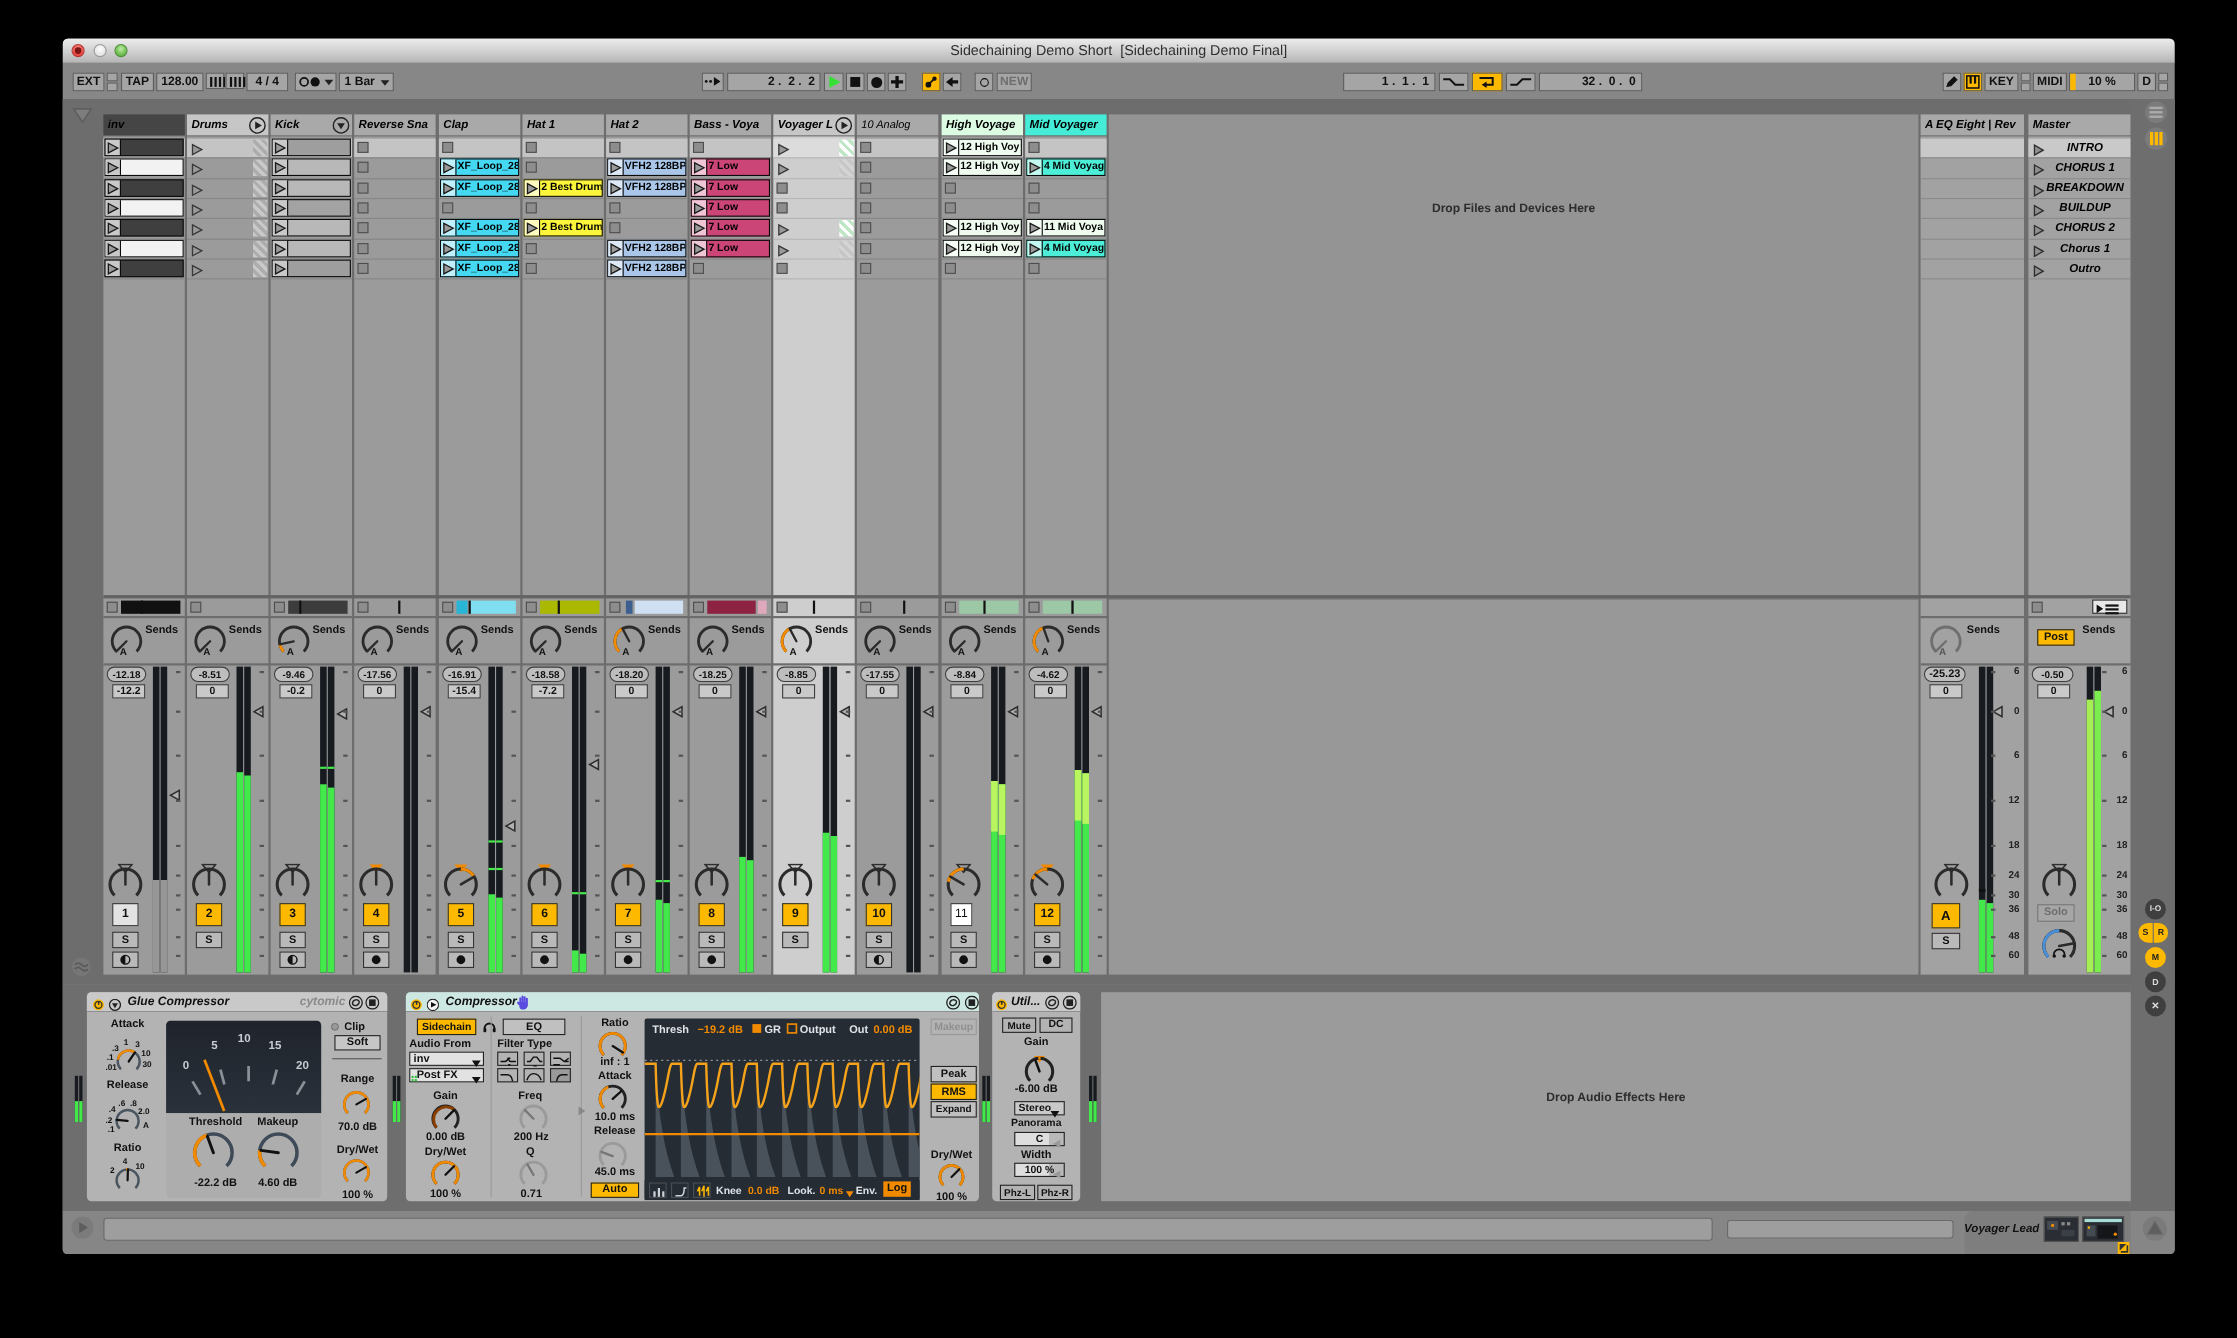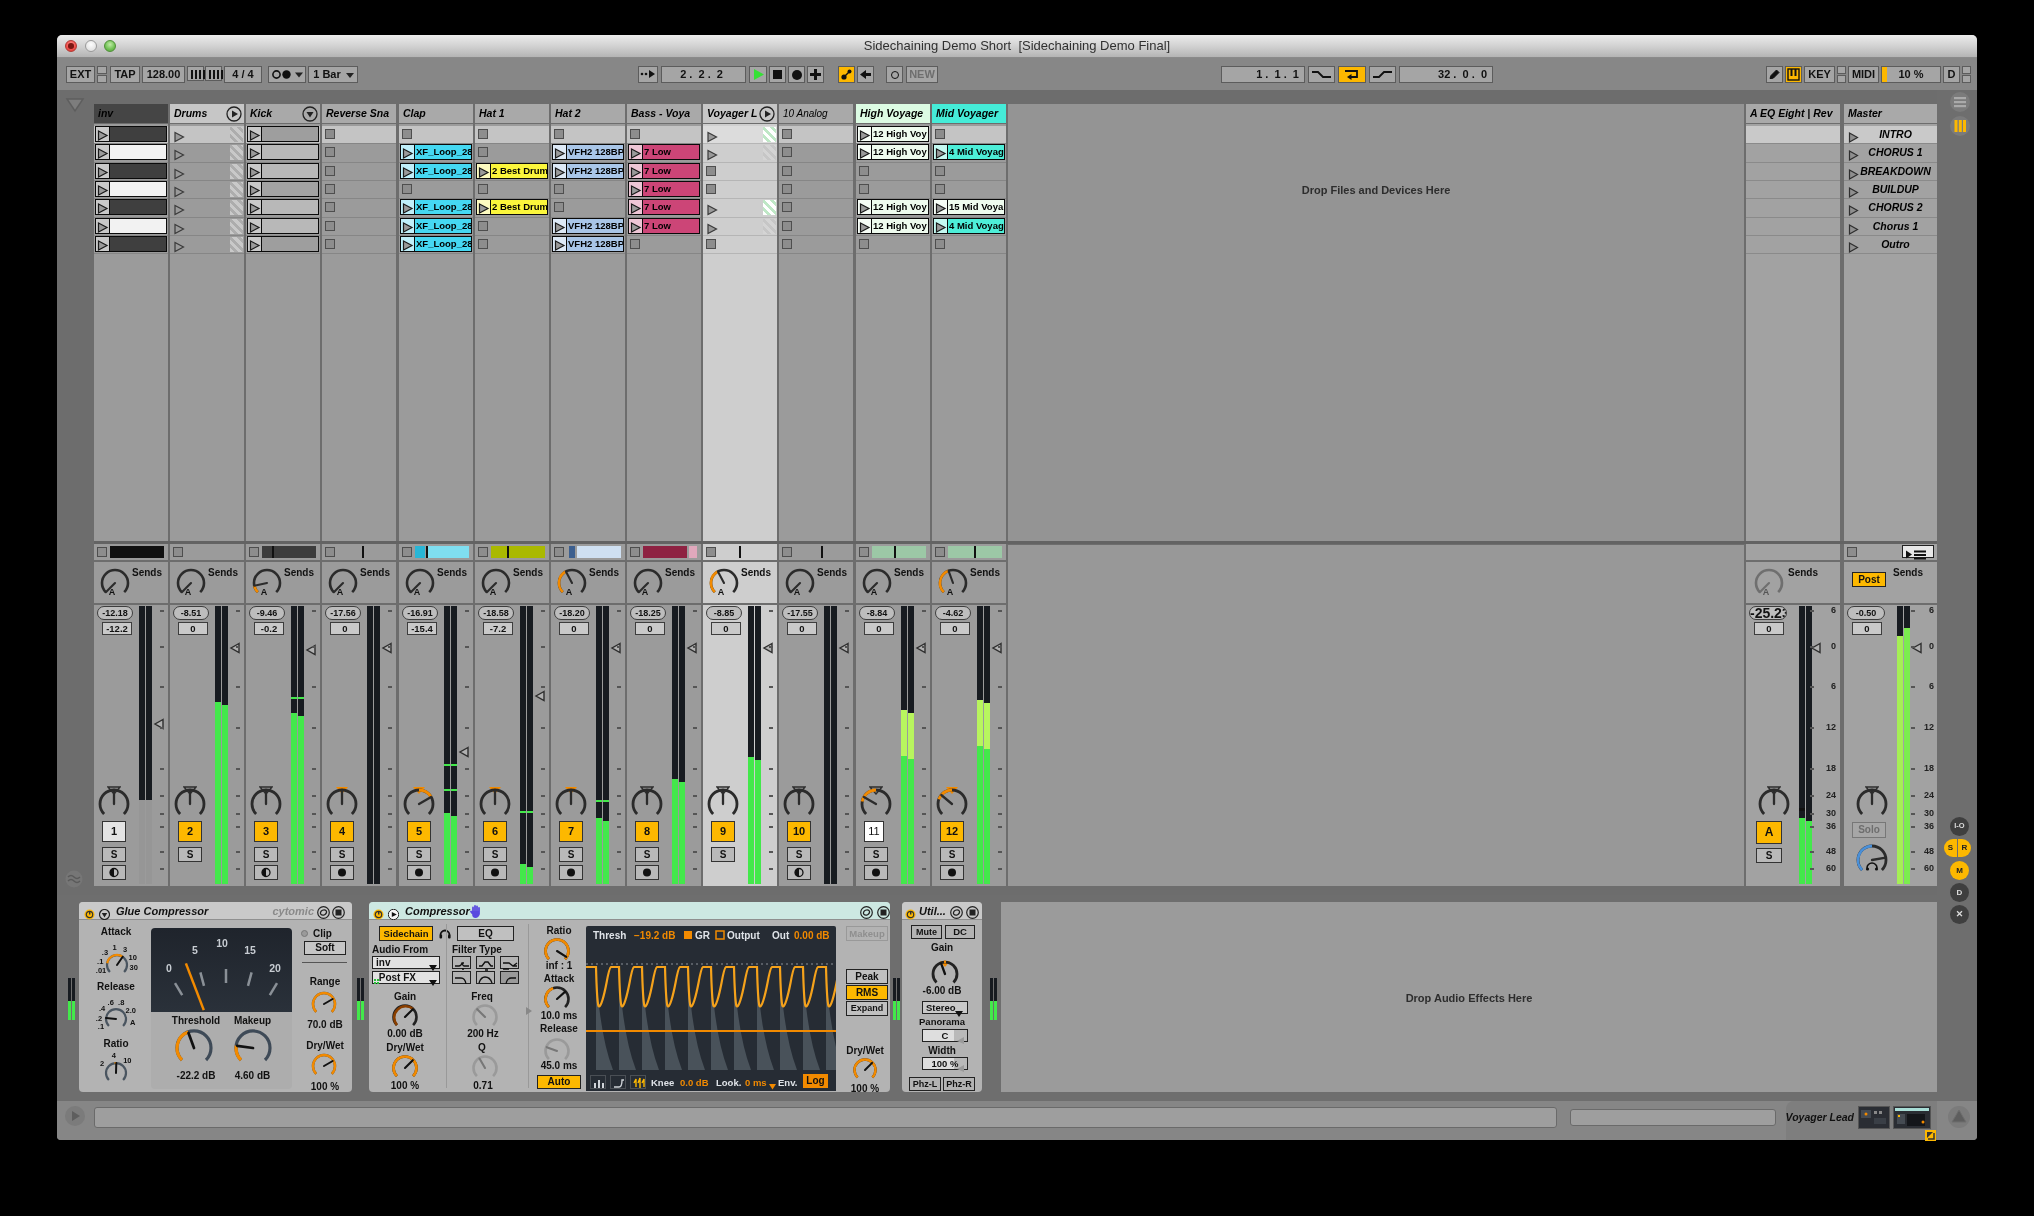--- a/index.html
+++ b/index.html
@@ -38,21 +38,21 @@
 <div style="position:absolute;left:308px;top:66px;width:50px;height:17px;font-size:11px;color:#111;font-weight:bold;text-align:center;line-height:15px;white-space:nowrap;overflow:hidden;background:#a5a5a5;border:1px solid #5c5c5c;"><span style="padding-right:12px;">1 Bar</span></div>
 <div style="position:absolute;left:344px;top:67px;width:12px;height:15px;"><svg width="12" height="15" viewBox="0 0 12 15">
         <path d="M2,6 L10,6 L6,11 Z" fill="#222"></path>
       </svg></div>
 <div style="position:absolute;left:638px;top:66px;width:20px;height:17px;font-size:11px;color:#111;font-weight:bold;text-align:center;line-height:15px;white-space:nowrap;overflow:hidden;background:#a5a5a5;border:1px solid #5c5c5c;"></div>
 <div style="position:absolute;left:638px;top:66px;width:20px;height:17px;"><svg width="20" height="17" viewBox="0 0 20 17">
         <circle cx="4" cy="8" r="1.3" fill="#111"></circle>
         <circle cx="8" cy="8" r="1.3" fill="#111"></circle>
         <path d="M11,4 L17,8 L11,12 Z" fill="#111"></path>
       </svg></div>
-<div style="position:absolute;left:661px;top:66px;width:85px;height:17px;font-size:11px;color:#111;font-weight:bold;text-align:right;line-height:15px;white-space:nowrap;overflow:hidden;background:#a5a5a5;border:1px solid #5c5c5c;padding-right:22px;">2 .&nbsp;&nbsp;2 .&nbsp;&nbsp;2</div>
+<div style="position:absolute;left:661px;top:66px;width:85px;height:17px;font-size:11px;color:#111;font-weight:bold;text-align:right;line-height:15px;white-space:nowrap;overflow:hidden;background:#a5a5a5;border:1px solid #5c5c5c;padding-right:4px;">2 .&nbsp;&nbsp;2 .&nbsp;&nbsp;2</div>
 <div style="position:absolute;left:749px;top:66px;width:18px;height:17px;font-size:11px;color:#111;font-weight:bold;text-align:center;line-height:15px;white-space:nowrap;overflow:hidden;background:#a5a5a5;border:1px solid #5c5c5c;"></div>
 <div style="position:absolute;left:749px;top:66px;width:18px;height:17px;"><svg width="18" height="17" viewBox="0 0 18 17">
         <path d="M5,3 L15,8.5 L5,14 Z" fill="#35e135"></path>
       </svg></div>
 <div style="position:absolute;left:769px;top:66px;width:17px;height:17px;font-size:11px;color:#111;font-weight:bold;text-align:center;line-height:15px;white-space:nowrap;overflow:hidden;background:#a5a5a5;border:1px solid #5c5c5c;"></div>
 <div style="position:absolute;left:773px;top:70px;width:9px;height:9px;background:#111;"></div>
 <div style="position:absolute;left:788px;top:66px;width:17px;height:17px;font-size:11px;color:#111;font-weight:bold;text-align:center;line-height:15px;white-space:nowrap;overflow:hidden;background:#a5a5a5;border:1px solid #5c5c5c;"></div>
 <div style="position:absolute;left:792px;top:70px;width:10px;height:10px;border-radius:50%;background:#111;"></div>
 <div style="position:absolute;left:807px;top:66px;width:17px;height:17px;font-size:11px;color:#111;font-weight:bold;text-align:center;line-height:15px;white-space:nowrap;overflow:hidden;background:#a5a5a5;border:1px solid #5c5c5c;"></div>
 <div style="position:absolute;left:807px;top:66px;width:17px;height:17px;"><svg width="17" height="17" viewBox="0 0 17 17">
@@ -566,21 +566,21 @@
 <div style="position:absolute;left:947px;top:145px;width:1px;height:14px;background:#0a0a0a;"></div>
 <div style="position:absolute;left:949px;top:145px;width:55px;height:14px;font-size:9.5px;color:#000;font-weight:bold;text-align:left;line-height:14px;white-space:nowrap;overflow:hidden;">4 Mid Voyag</div>
 <div style="position:absolute;left:935px;top:166px;width:10px;height:10px;background:#8d8d8d;border:1.4px solid #4e4e4e;"></div>
 <div style="position:absolute;left:935px;top:184px;width:10px;height:10px;background:#8d8d8d;border:1.4px solid #4e4e4e;"></div>
 <div style="position:absolute;left:933px;top:199px;width:72px;height:16px;border:1px solid #0a0a0a;background:#eefbee;"></div>
 <div style="position:absolute;left:934px;top:200px;width:13px;height:14px;background:#f6fdf6;"></div>
 <div style="position:absolute;left:934px;top:201px;width:13px;height:13px;"><svg width="13" height="13" viewBox="0 0 13 13">
         <path d="M2.5,2 L11,6.5 L2.5,11 Z" fill="#9a9a9a" stroke="#1a1a1a" stroke-width="1.2"></path>
       </svg></div>
 <div style="position:absolute;left:947px;top:200px;width:1px;height:14px;background:#0a0a0a;"></div>
-<div style="position:absolute;left:949px;top:200px;width:55px;height:14px;font-size:9.5px;color:#000;font-weight:bold;text-align:left;line-height:14px;white-space:nowrap;overflow:hidden;">15 Mid Voya</div>
+<div style="position:absolute;left:949px;top:200px;width:55px;height:14px;font-size:9.5px;color:#000;font-weight:bold;text-align:left;line-height:14px;white-space:nowrap;overflow:hidden;">11 Mid Voya</div>
 <div style="position:absolute;left:933px;top:218px;width:72px;height:16px;border:1px solid #0a0a0a;background:#4deed8;"></div>
 <div style="position:absolute;left:934px;top:219px;width:13px;height:14px;background:#c4f9f1;"></div>
 <div style="position:absolute;left:934px;top:220px;width:13px;height:13px;"><svg width="13" height="13" viewBox="0 0 13 13">
         <path d="M2.5,2 L11,6.5 L2.5,11 Z" fill="#9a9a9a" stroke="#1a1a1a" stroke-width="1.2"></path>
       </svg></div>
 <div style="position:absolute;left:947px;top:219px;width:1px;height:14px;background:#0a0a0a;"></div>
 <div style="position:absolute;left:949px;top:219px;width:55px;height:14px;font-size:9.5px;color:#000;font-weight:bold;text-align:left;line-height:14px;white-space:nowrap;overflow:hidden;">4 Mid Voyag</div>
 <div style="position:absolute;left:935px;top:239px;width:10px;height:10px;background:#8d8d8d;border:1.4px solid #4e4e4e;"></div>
 <div style="position:absolute;left:1008px;top:104px;width:736px;height:440px;background:#949494;"></div>
 <div style="position:absolute;left:1008px;top:183px;width:736px;height:14px;font-size:11px;color:#2d2d2d;font-weight:bold;text-align:center;line-height:14px;white-space:nowrap;overflow:hidden;">Drop Files and Devices Here</div>
@@ -1165,21 +1165,21 @@
 <div style="position:absolute;left:935px;top:787px;width:34px;height:34px;"><svg width="34" height="34" viewBox="0 0 34 34">
         <path d="M7.1,26.9 A14,14 0 1 1 26.9,26.9" fill="none" stroke="#2b2b2b" stroke-width="2.8"></path>
         <path d="M3.8,12.2 A14,14 0 0 1 17.0,3.0" fill="none" stroke="#f28a00" stroke-width="2.8"></path>
         <line x1="17.0" y1="17.0" x2="6.3" y2="8.0" stroke="#2b2b2b" stroke-width="2.3" stroke-linecap="round"></line>
       </svg></div>
 <div style="position:absolute;left:940px;top:821px;width:24px;height:21px;font-size:11px;color:#111;font-weight:bold;text-align:center;line-height:19px;white-space:nowrap;overflow:hidden;background:#fdb800;border:1px solid #333;">12</div>
 <div style="position:absolute;left:940px;top:847px;width:24px;height:15px;font-size:10px;color:#111;font-weight:bold;text-align:center;line-height:13px;white-space:nowrap;overflow:hidden;background:#b9b9b9;border:1px solid #333;">S</div>
 <div style="position:absolute;left:940px;top:865px;width:24px;height:15px;background:#b9b9b9;border:1px solid #333;"><svg width="24" height="15" viewBox="0 0 24 15">
         <circle cx="11" cy="6.5" r="4" fill="#111"></circle>
       </svg></div>
-<div style="position:absolute;left:1749px;top:606px;width:38px;height:14px;font-size:14px;color:#111;font-weight:bold;text-align:center;line-height:12px;white-space:nowrap;overflow:hidden;background:#bdbdbd;border:1px solid #3d3d3d;border-radius:7px;">-25.23</div>
+<div style="position:absolute;left:1749px;top:606px;width:38px;height:14px;font-size:10px;color:#111;font-weight:bold;text-align:center;line-height:12px;white-space:nowrap;overflow:hidden;background:#bdbdbd;border:1px solid #3d3d3d;border-radius:7px;">-25.23</div>
 <div style="position:absolute;left:1754px;top:622px;width:30px;height:13px;font-size:9.5px;color:#111;font-weight:bold;text-align:center;line-height:11px;white-space:nowrap;overflow:hidden;background:#c9c9c9;border:1px solid #3d3d3d;">0</div>
 <div style="position:absolute;left:1799px;top:606px;width:6px;height:278px;background:#171b20;"></div>
 <div style="position:absolute;left:1806px;top:606px;width:6px;height:278px;background:#171b20;"></div>
 <div style="position:absolute;left:1799px;top:818px;width:6px;height:66px;background:#43e84b;"></div>
 <div style="position:absolute;left:1806px;top:821px;width:6px;height:63px;background:#43e84b;"></div>
 <div style="position:absolute;left:1799px;top:808px;width:6px;height:3px;background:#111;"></div>
 <div style="position:absolute;left:1810px;top:640px;width:12px;height:12px;"><svg width="12" height="12" viewBox="0 0 12 12">
         <path d="M10,1.5 L2,6 L10,10.5 Z" fill="#b0b0b0" stroke="#2e2e2e" stroke-width="1.4"></path>
       </svg></div>
 <div style="position:absolute;left:1767px;top:781px;width:14px;height:9px;"><svg width="14" height="9" viewBox="0 0 14 9">

